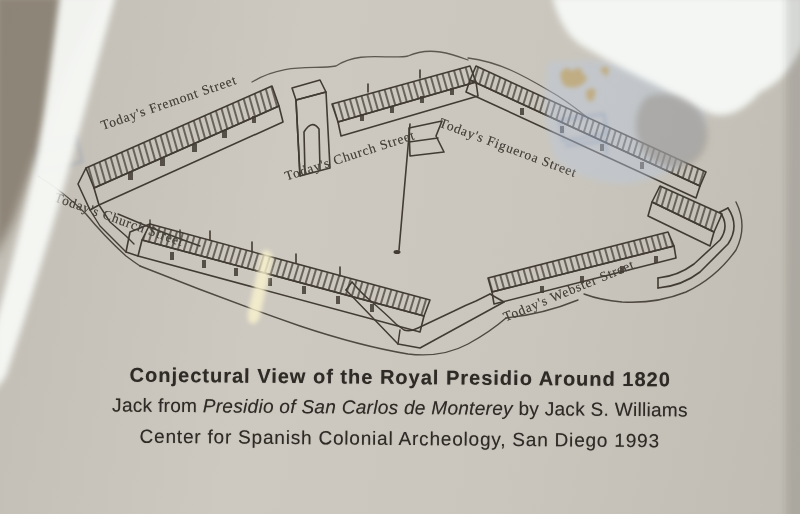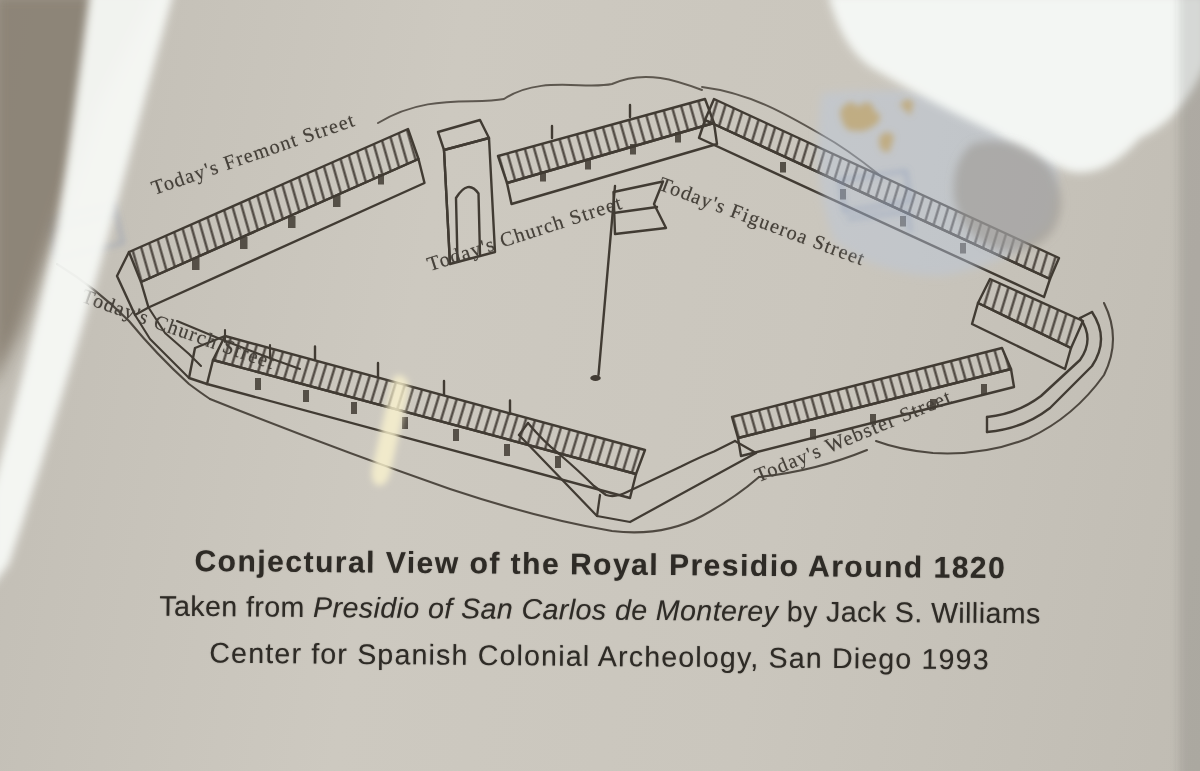--- a/index.html
+++ b/index.html
@@ -133,21 +133,21 @@
   </svg>
 
   <div class="street-label" style="left:169px;top:103px;--rot:-19deg">Today's Fremont Street</div>
   <div class="street-label" style="left:350px;top:156px;--rot:-18deg">Today's Church Street</div>
   <div class="street-label" style="left:508px;top:148px;--rot:20.5deg">Today's Figueroa Street</div>
   <div class="street-label" style="left:119px;top:220px;--rot:19.5deg">Today's Church Street</div>
   <div class="street-label" style="left:569px;top:291px;--rot:-22.5deg">Today's Webster Street</div>
 
   <div class="caption">
     <div class="cap1">Conjectural View of the Royal Presidio Around 1820</div>
-    <div class="cap2"><span>Taken from </span><span class="it">Presidio of San Carlos de Monterey</span><span> by Jack S. Williams</span></div>
+    <div class="cap2"><span>Jack from </span><span class="it">Presidio of San Carlos de Monterey</span><span> by Jack S. Williams</span></div>
     <div class="cap3">Center for Spanish Colonial Archeology, San Diego 1993</div>
   </div>
 
   <svg class="layer reflections" viewBox="0 0 800 514">
     <defs>
       <filter id="b2" x="-30%" y="-30%" width="160%" height="160%">
           <feGaussianBlur stdDeviation="2"></feGaussianBlur>
         </filter>
       <filter id="b3" x="-30%" y="-30%" width="160%" height="160%">
           <feGaussianBlur stdDeviation="3"></feGaussianBlur>

